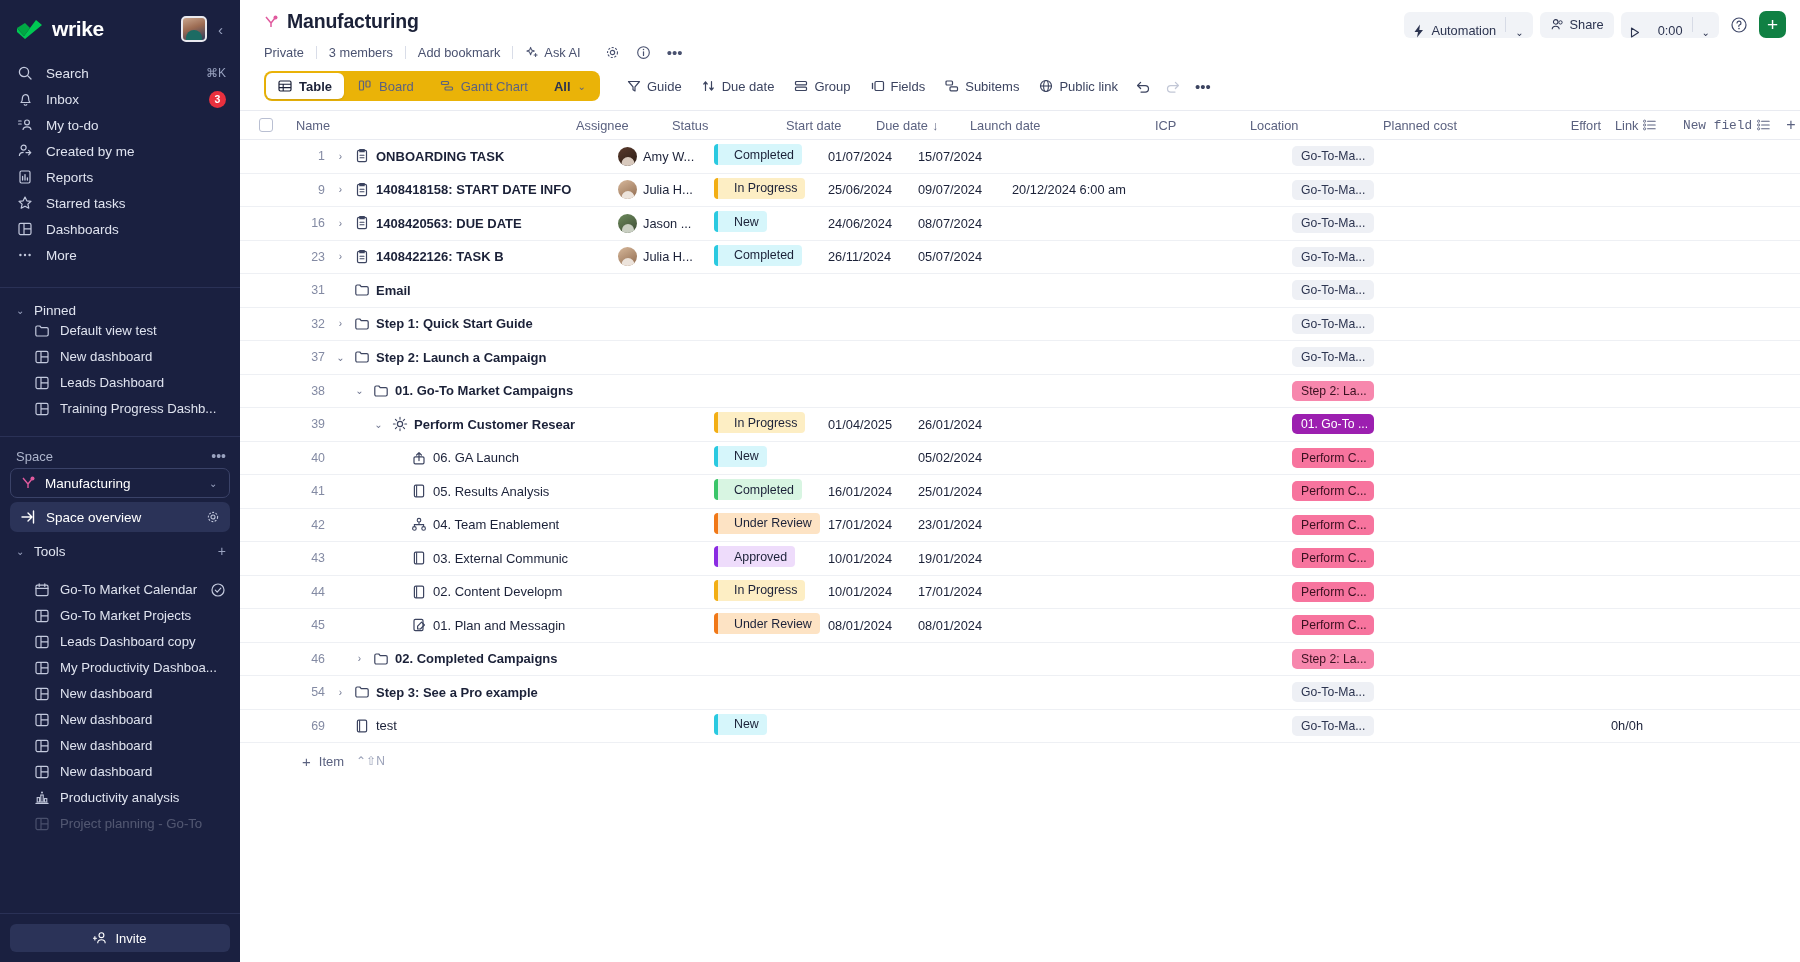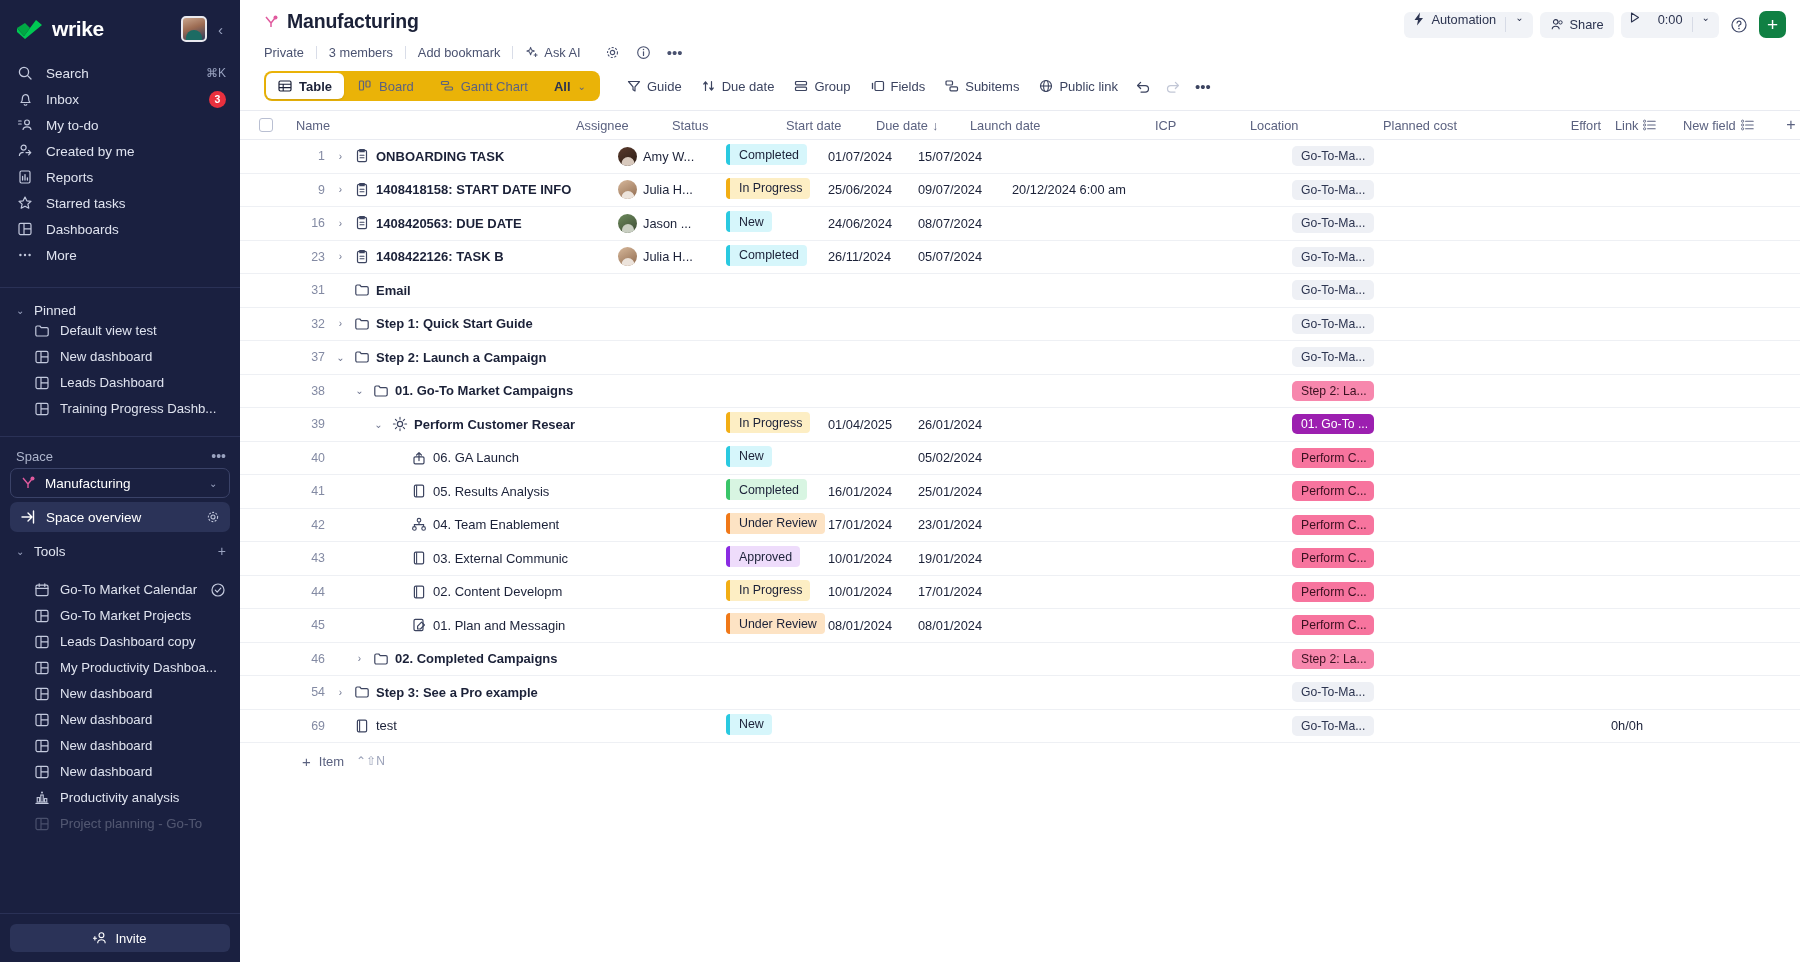--- a/index.html
+++ b/index.html
@@ -100,21 +100,21 @@
   .hdr-row1 { display:flex; align-items:flex-start; }
   .title-wrap { display:flex; align-items:center; gap:8px; flex:1; }
   .title { font-size:19.5px; font-weight:bold; color:#1b2138; letter-spacing:-0.2px; }
   .hdr-right { display:flex; align-items:center; gap:7px; padding-top:1px; }
   .pill-btn {
     height:26px; background:#f1f3f7; border-radius:6px; display:flex;
     align-items:center; gap:6px; padding: 0 10px; font-size:12.8px;
     color:#2c3450; cursor:pointer; white-space:nowrap;
   }
   .pill-split { display:flex; align-items:center; background:#f1f3f7; border-radius:6px; height:26px; }
-  .pill-split .seg { display:flex; align-items:flex-start; gap:6px; padding:0 9px; font-size:12.8px; color:#2c3450; cursor:pointer; height:26px; }
+  .pill-split .seg { display:flex; align-items:flex-end; gap:6px; padding:0 9px; font-size:12.8px; color:#2c3450; cursor:pointer; height:26px; }
   .pill-split .divv { width:1px; height:15px; background:#d7dbe6; }
   .icon-btn { width:26px; height:26px; border-radius:6px; display:flex; align-items:center; justify-content:center; cursor:pointer; color:#40496a; }
   .green-plus {
     width:27px; height:27px; border-radius:7px; background:#108043; color:#fff;
     display:flex; align-items:center; justify-content:center; font-size:19px; cursor:pointer;
   }
   .hdr-meta { display:flex; align-items:center; gap:0; margin-top:6px; font-size:12.8px; color:#4a5270; }
   .meta-it { padding: 0 12px; cursor:pointer; white-space:nowrap; display:flex; align-items:center; gap:5px; }
   .meta-it:first-child { padding-left:0; }
   .meta-sep { width:1px; height:13px; background:#d9dde8; }
@@ -151,21 +151,21 @@
   .c-asg { width:96px; flex:0 0 96px; display:flex; align-items:center; gap:6px; overflow:hidden; }
   .c-sts { width:114px; flex:0 0 114px; }
   .c-sd  { width:90px; flex:0 0 90px; }
   .c-dd  { width:94px; flex:0 0 94px; }
   .c-ld  { width:185px; flex:0 0 185px; }
   .c-icp { width:95px; flex:0 0 95px; }
   .c-loc { width:133px; flex:0 0 133px; }
   .c-pc  { width:152px; flex:0 0 152px; }
   .c-eff { width:66px; flex:0 0 66px; text-align:right; }
   .c-lnk { width:68px; flex:0 0 68px; display:flex; align-items:center; gap:5px; padding-left:14px; }
-  .c-nf  { width:104px; flex:0 0 104px; display:flex; align-items:center; gap:5px; padding-left:14px; overflow:hidden; }
+  .c-nf  { width:104px; flex:0 0 104px; display:flex; align-items:center; gap:5px; padding-left:14px; overflow:hidden;font-family:Liberation Mono, monospace; }
   .c-add { width:36px; flex:0 0 36px; display:flex; align-items:center; justify-content:center; color:#6b7characters; }
   .th-sort { margin-left:4px; color:#5b6280; }
 
   .expander { width:13px; flex:0 0 13px; color:#6e7590; font-size:10px; display:flex; align-items:center; justify-content:center; cursor:pointer; }
   .t-ico { width:17px; height:17px; flex:0 0 17px; display:flex; align-items:center; justify-content:center; color:#3c4460; }
   .t-name { white-space:nowrap; overflow:hidden; text-overflow:clip; }
   .bold { font-weight:bold; }
   .ind1 { padding-left:19px; }
   .ind2 { padding-left:38px; }
   .ind3 { padding-left:57px; }
@@ -173,23 +173,23 @@
   .av { width:19px; height:19px; border-radius:50%; flex:0 0 19px; overflow:hidden; position:relative; }
   .av1 { background:linear-gradient(150deg,#5a3a2c,#2a1d16); }
   .av1::after { content:''; position:absolute; left:50%; top:52%; transform:translateX(-50%); width:13px; height:12px; border-radius:7px 7px 2px 2px; background:#d8c9bd; }
   .av2 { background:linear-gradient(150deg,#d7b89b,#8f6a4e); }
   .av2::after { content:''; position:absolute; left:50%; top:55%; transform:translateX(-50%); width:13px; height:11px; border-radius:7px 7px 2px 2px; background:#ece3db; }
   .av3 { background:linear-gradient(150deg,#6d8a5c,#3b4a33); }
   .av3::after { content:''; position:absolute; left:50%; top:55%; transform:translateX(-50%); width:12px; height:11px; border-radius:7px 7px 2px 2px; background:#c9cfc2; }
   .av-nm { font-size:12.8px; color:#1b2138; white-space:nowrap; overflow:hidden; text-overflow:ellipsis; }
 
   .pill-sts {
-    display:inline-flex; align-items:center; gap:6px;
+    display:inline-flex; align-items:center; gap:13px;
     height:21px; border-radius:4px; padding:0 8px 0 0;
-    font-size:12.4px; overflow:hidden;margin-left:12px;
+    font-size:12.4px; overflow:hidden;
   }
   .pill-bar { width:4px; height:21px; flex:0 0 4px; border-radius:2px 0 0 2px; }
   .pill-txt { padding-left:3px; }
 
   .badge-loc {
     display:inline-flex; align-items:center; height:20px; border-radius:5px;
     padding:0 9px; font-size:12.2px; max-width:82px; white-space:nowrap;
     overflow:hidden; text-overflow:ellipsis; cursor:pointer;
   }
   .overdue { color:#d93025; }

